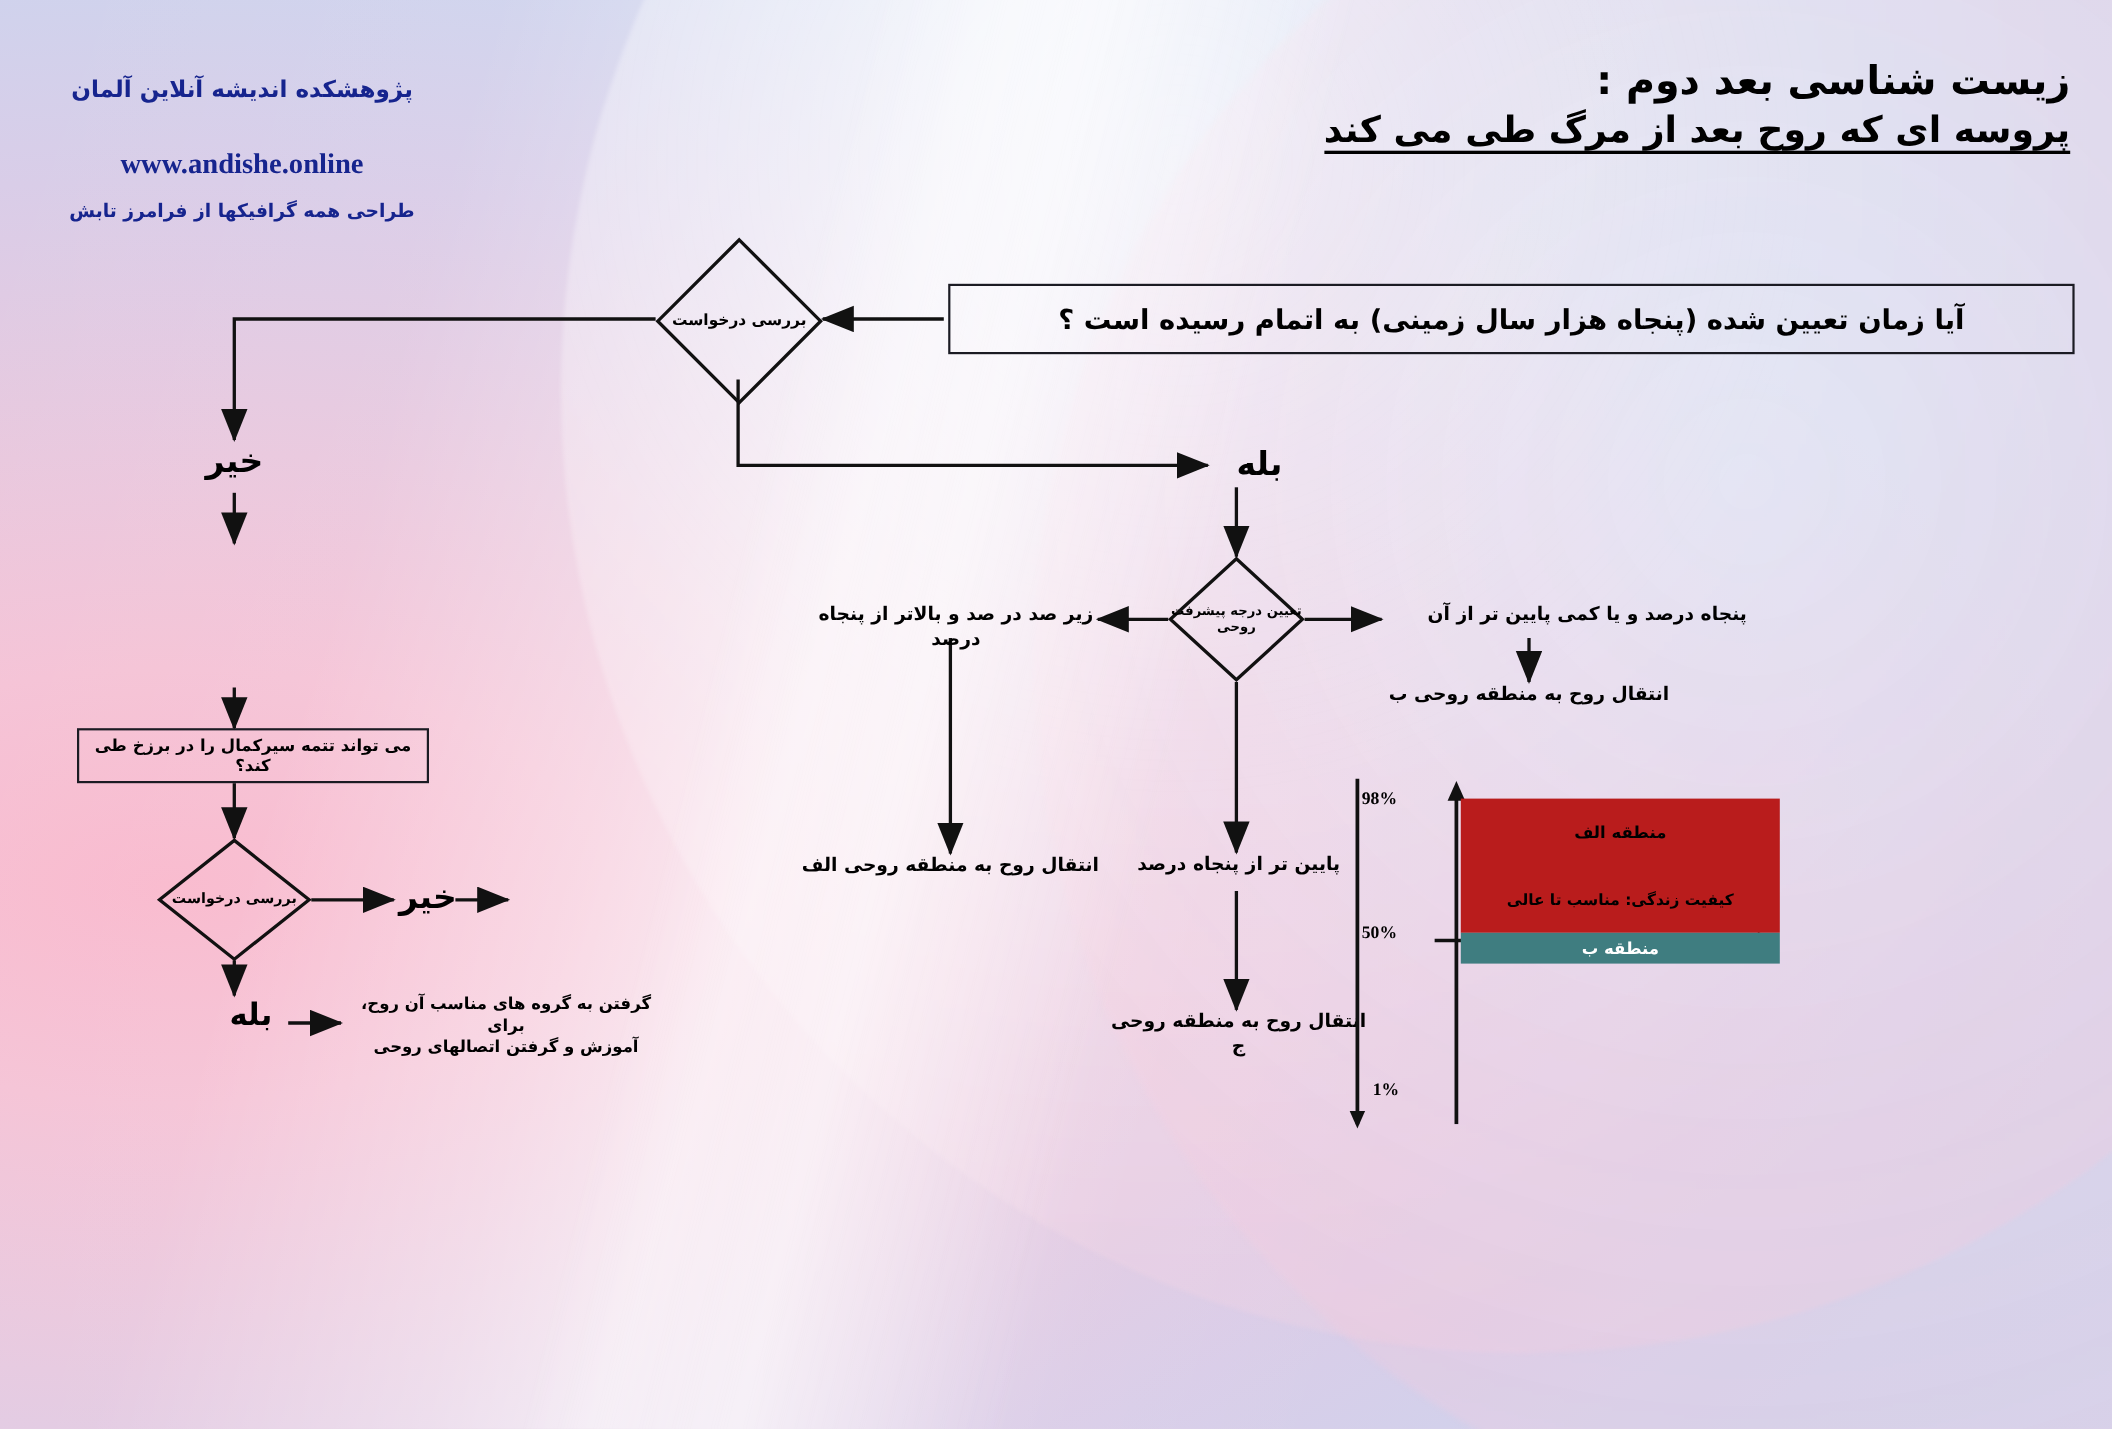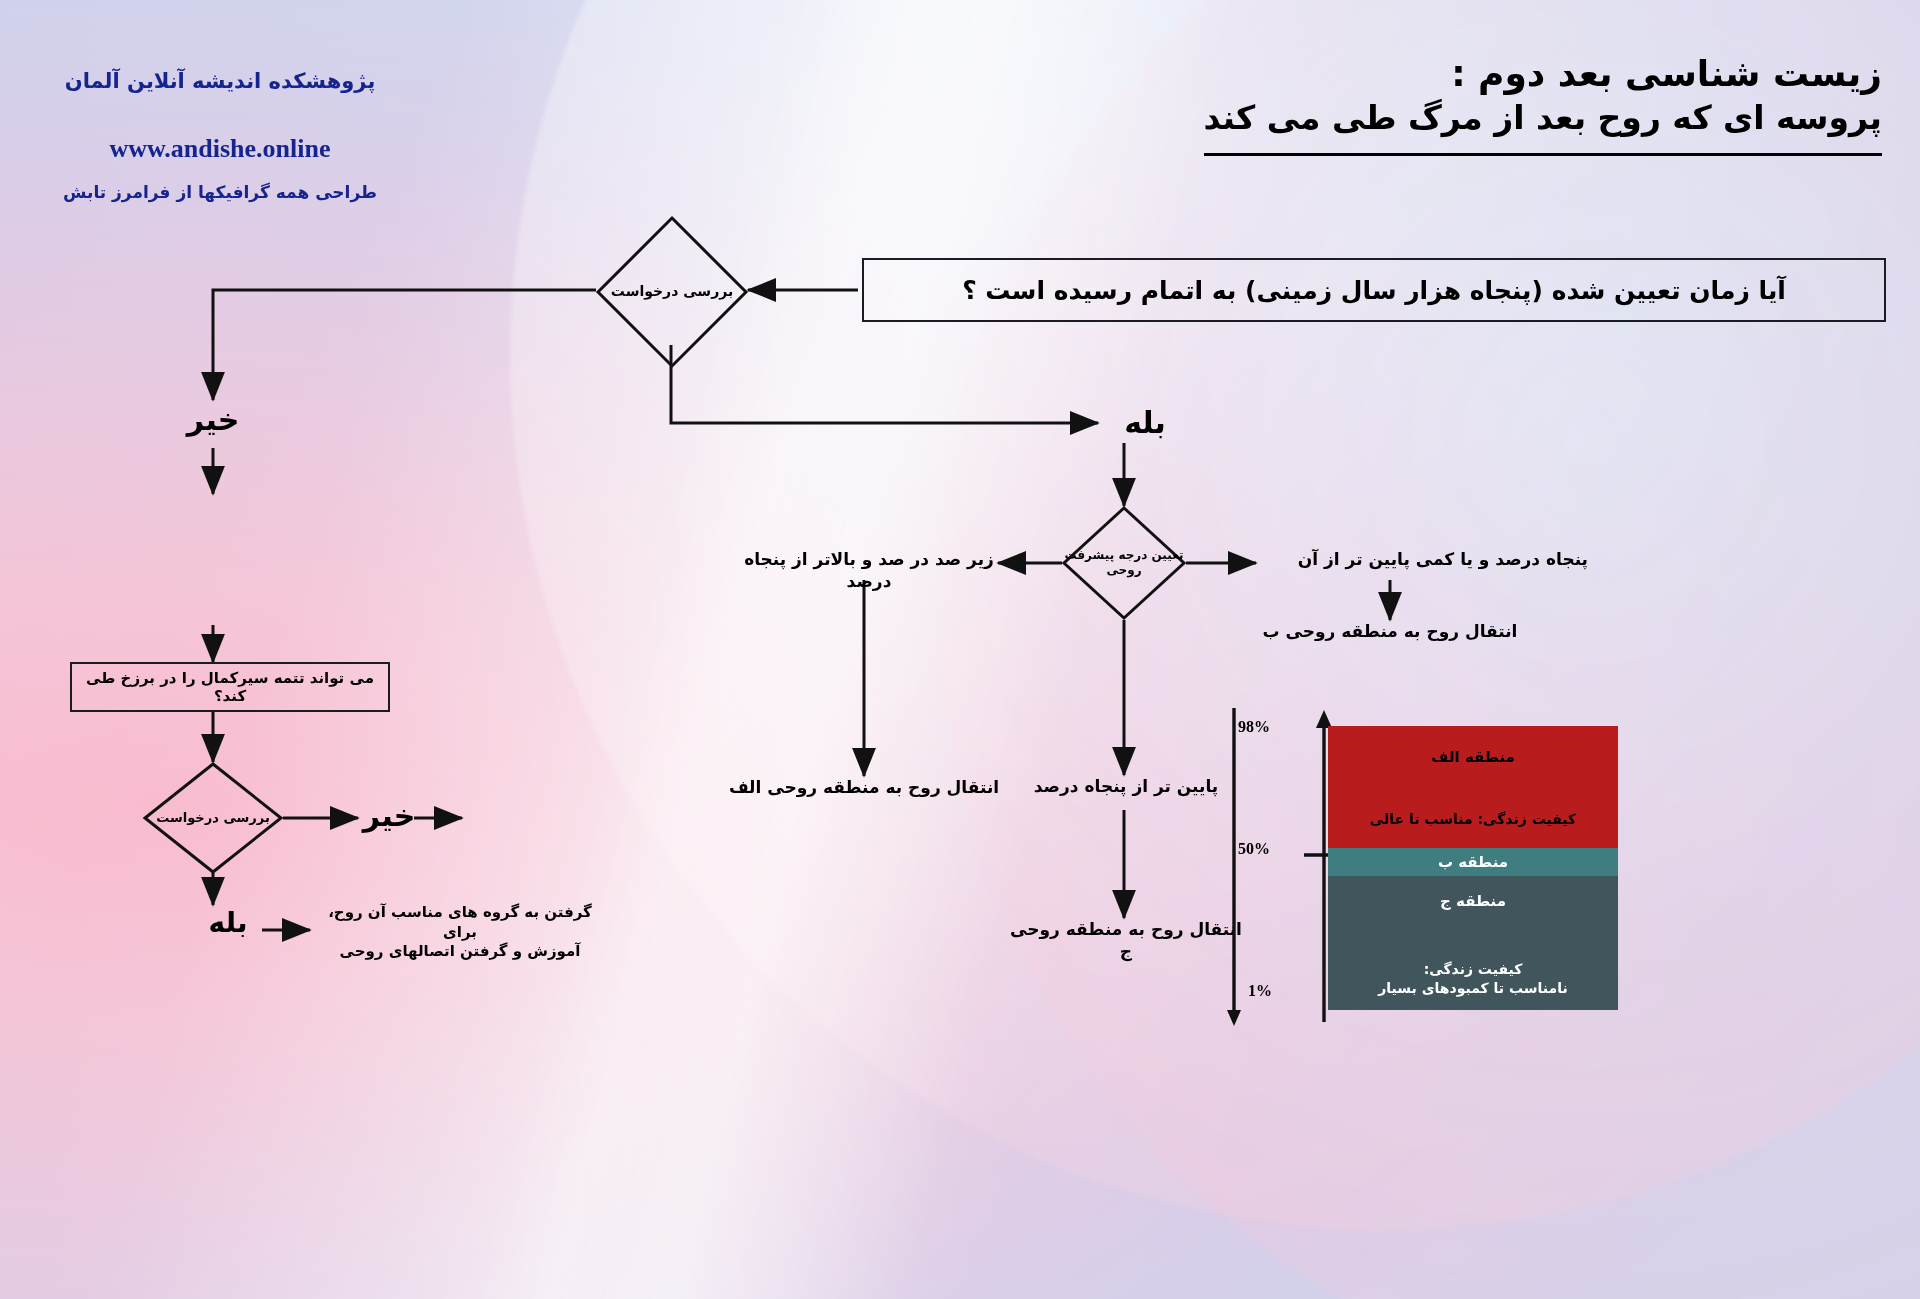--- a/index.html
+++ b/index.html
@@ -64,21 +64,21 @@
     color:#16248e;font-weight:bold;text-align:center;line-height:1.45;
     font-size:21px;
   }
   .brand-url{
     color:#16248e;font-weight:bold;font-family:"Liberation Serif","DejaVu Serif",serif;
     font-size:26px;text-align:center;direction:ltr;
   }
   .brand-credit{color:#16248e;font-weight:bold;font-size:17px;text-align:center;}
   .title1{color:#000;font-weight:bold;font-size:36px;text-align:right;white-space:nowrap;margin-top:31px;}
   .title2{color:#000;font-weight:bold;font-size:33px;text-align:right;white-space:nowrap;
-          border-bottom:3px solid #000;padding-bottom:16px;}
+          border-bottom:3px solid #000;padding-bottom:0;}
   
   .rect{
     position:absolute;border:2.5px solid #1b1b23;background:transparent;
     display:flex;align-items:center;justify-content:center;
     font-weight:bold;color:#000;text-align:center;
   }
   .diamond{position:absolute;}
   .diamond svg{display:block;overflow:visible;}
   .dlabel{
     position:absolute;left:0;top:0;width:100%;height:100%;
@@ -238,21 +238,15 @@
                              align-items:center;justify-content:flex-start;padding-top:22px;box-sizing:border-box;">
       <div class="fa zone-title" style="width:100%;">منطقه الف</div>
       <div class="fa zone-sub" style="width:100%;margin-top:44px;">کیفیت زندگی:  مناسب تا عالی</div>
     </div>
 
     <div class="zone" style="left:118px;top:148px;width:290px;height:28px;background:#3f7d80;
                              align-items:center;justify-content:center;">
       <div class="fa zone-title" style="width:100%;color:#ffffff;">منطقه ب</div>
     </div>
 
-    <div class="zone" style="left:118px;top:176px;width:290px;height:134px;background:#41565c;
-                             align-items:center;justify-content:flex-start;padding-top:16px;box-sizing:border-box;">
-      <div class="fa zone-title" style="width:100%;color:#ffffff;">منطقه ج</div>
-      <div class="fa zone-sub" style="width:100%;margin-top:50px;color:#ffffff;white-space:pre-line;">کیفیت زندگی:
-نامناسب تا کمبودهای بسیار</div>
-    </div>
   </div>
 
 </div>
 
 </body></html>

